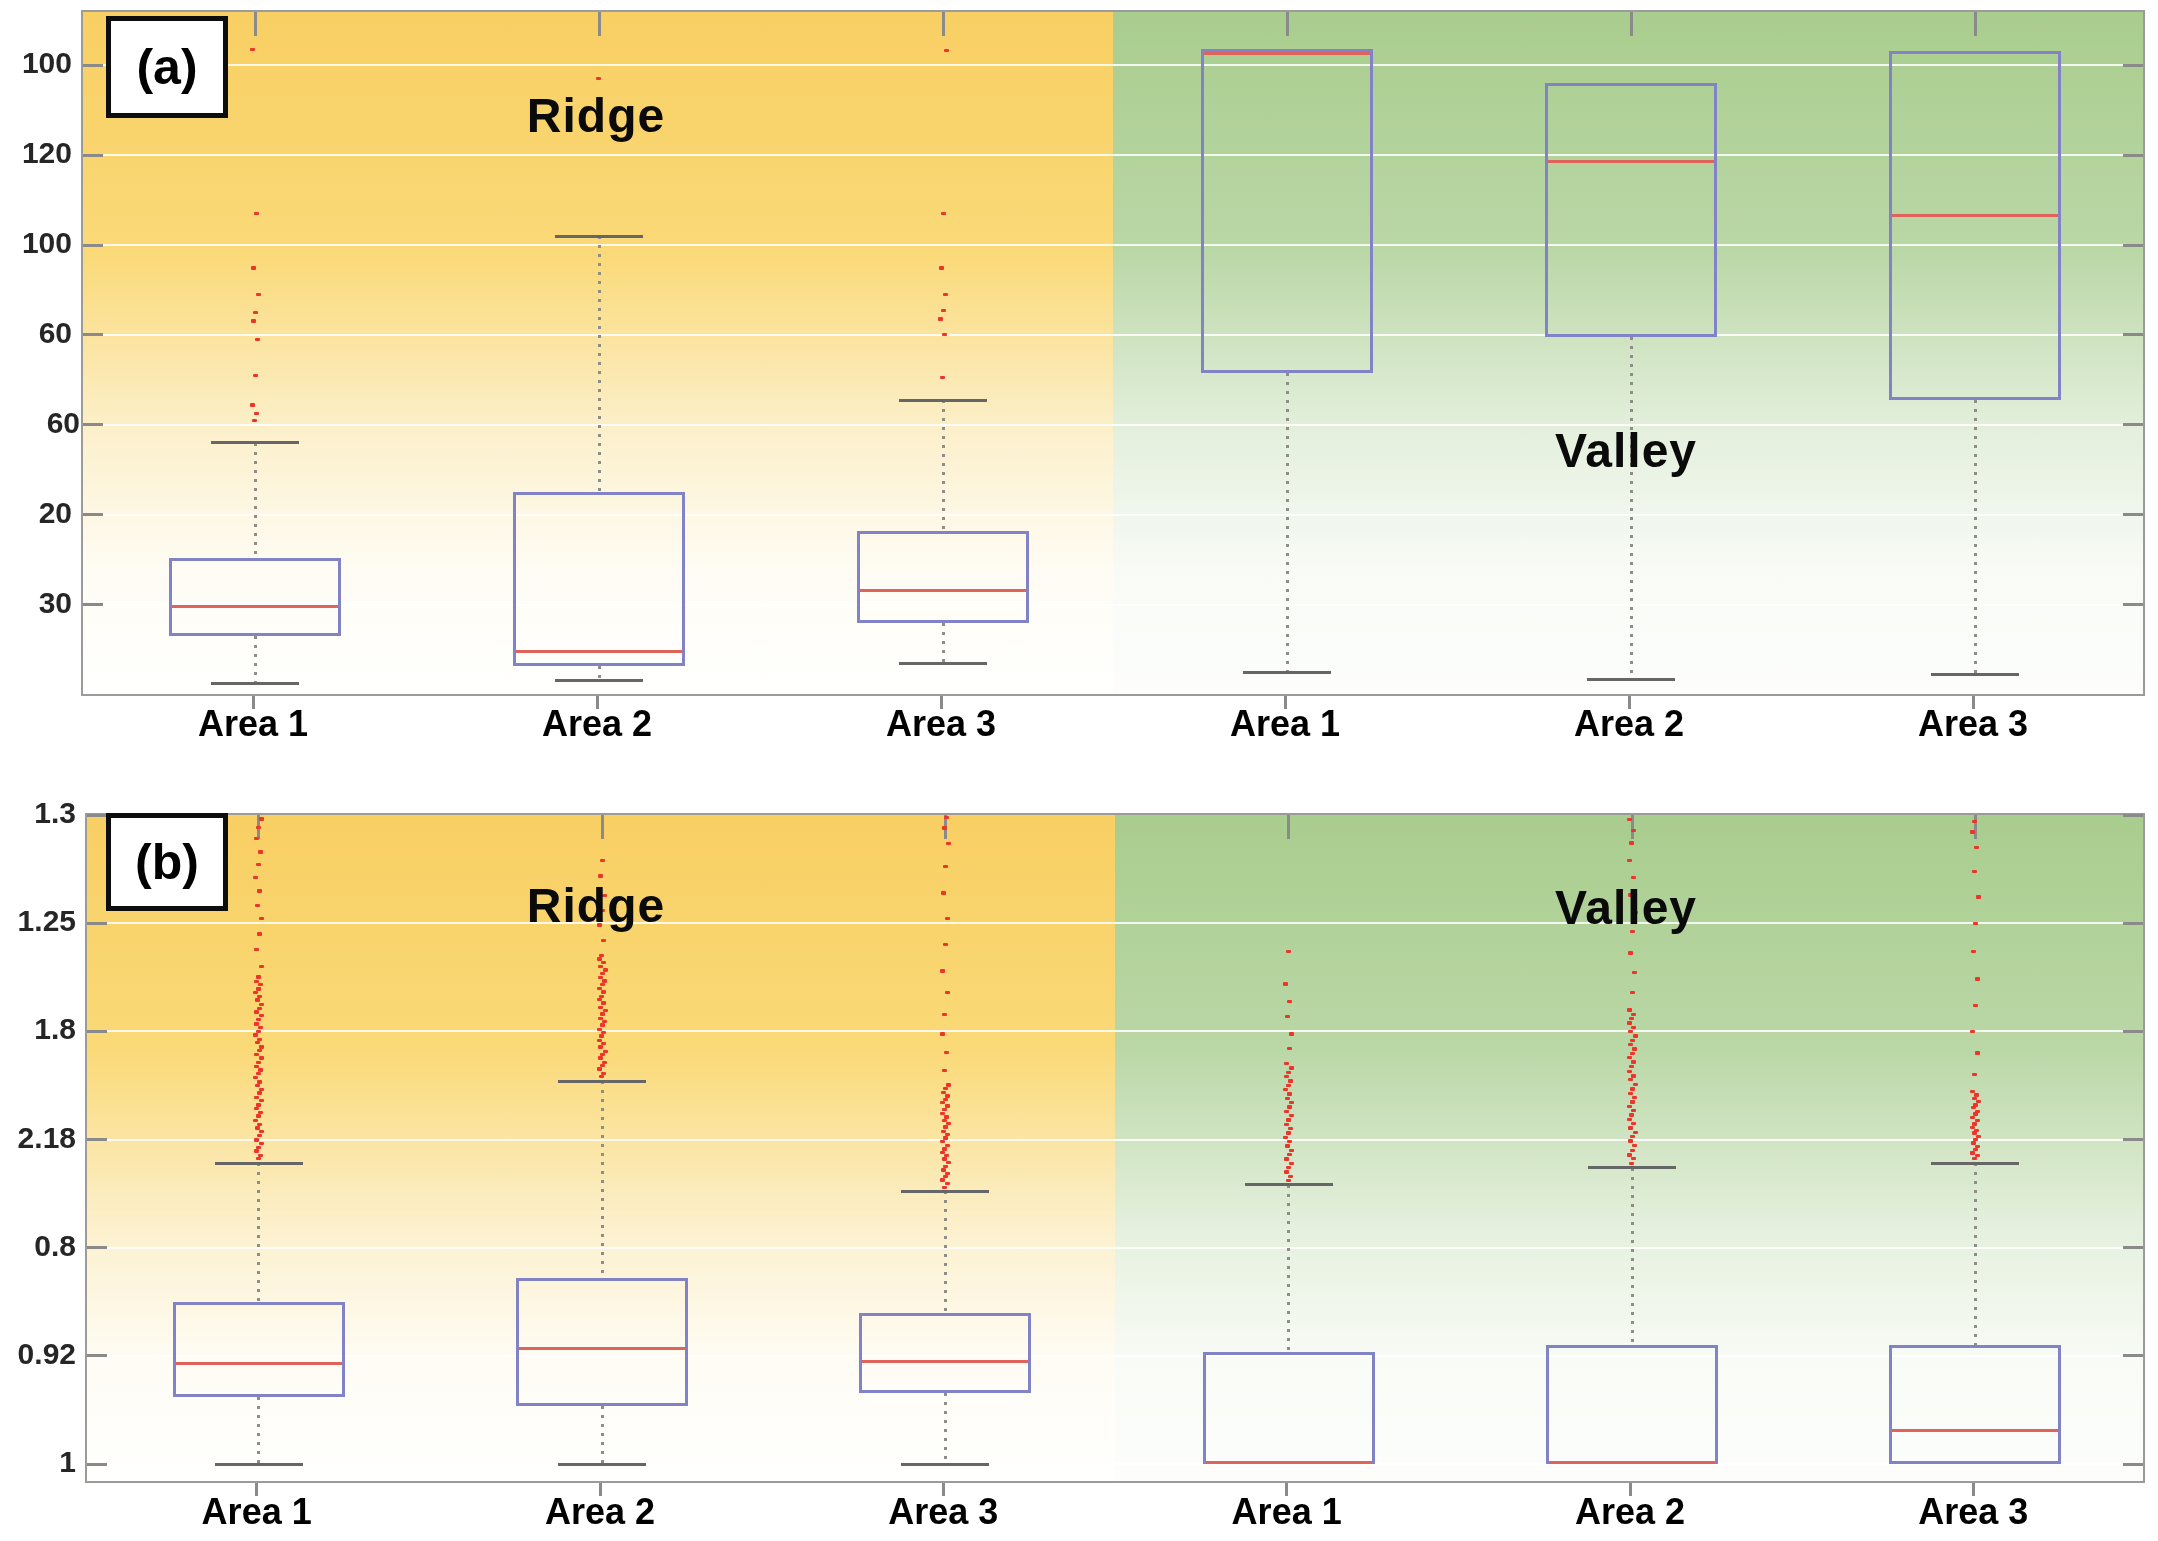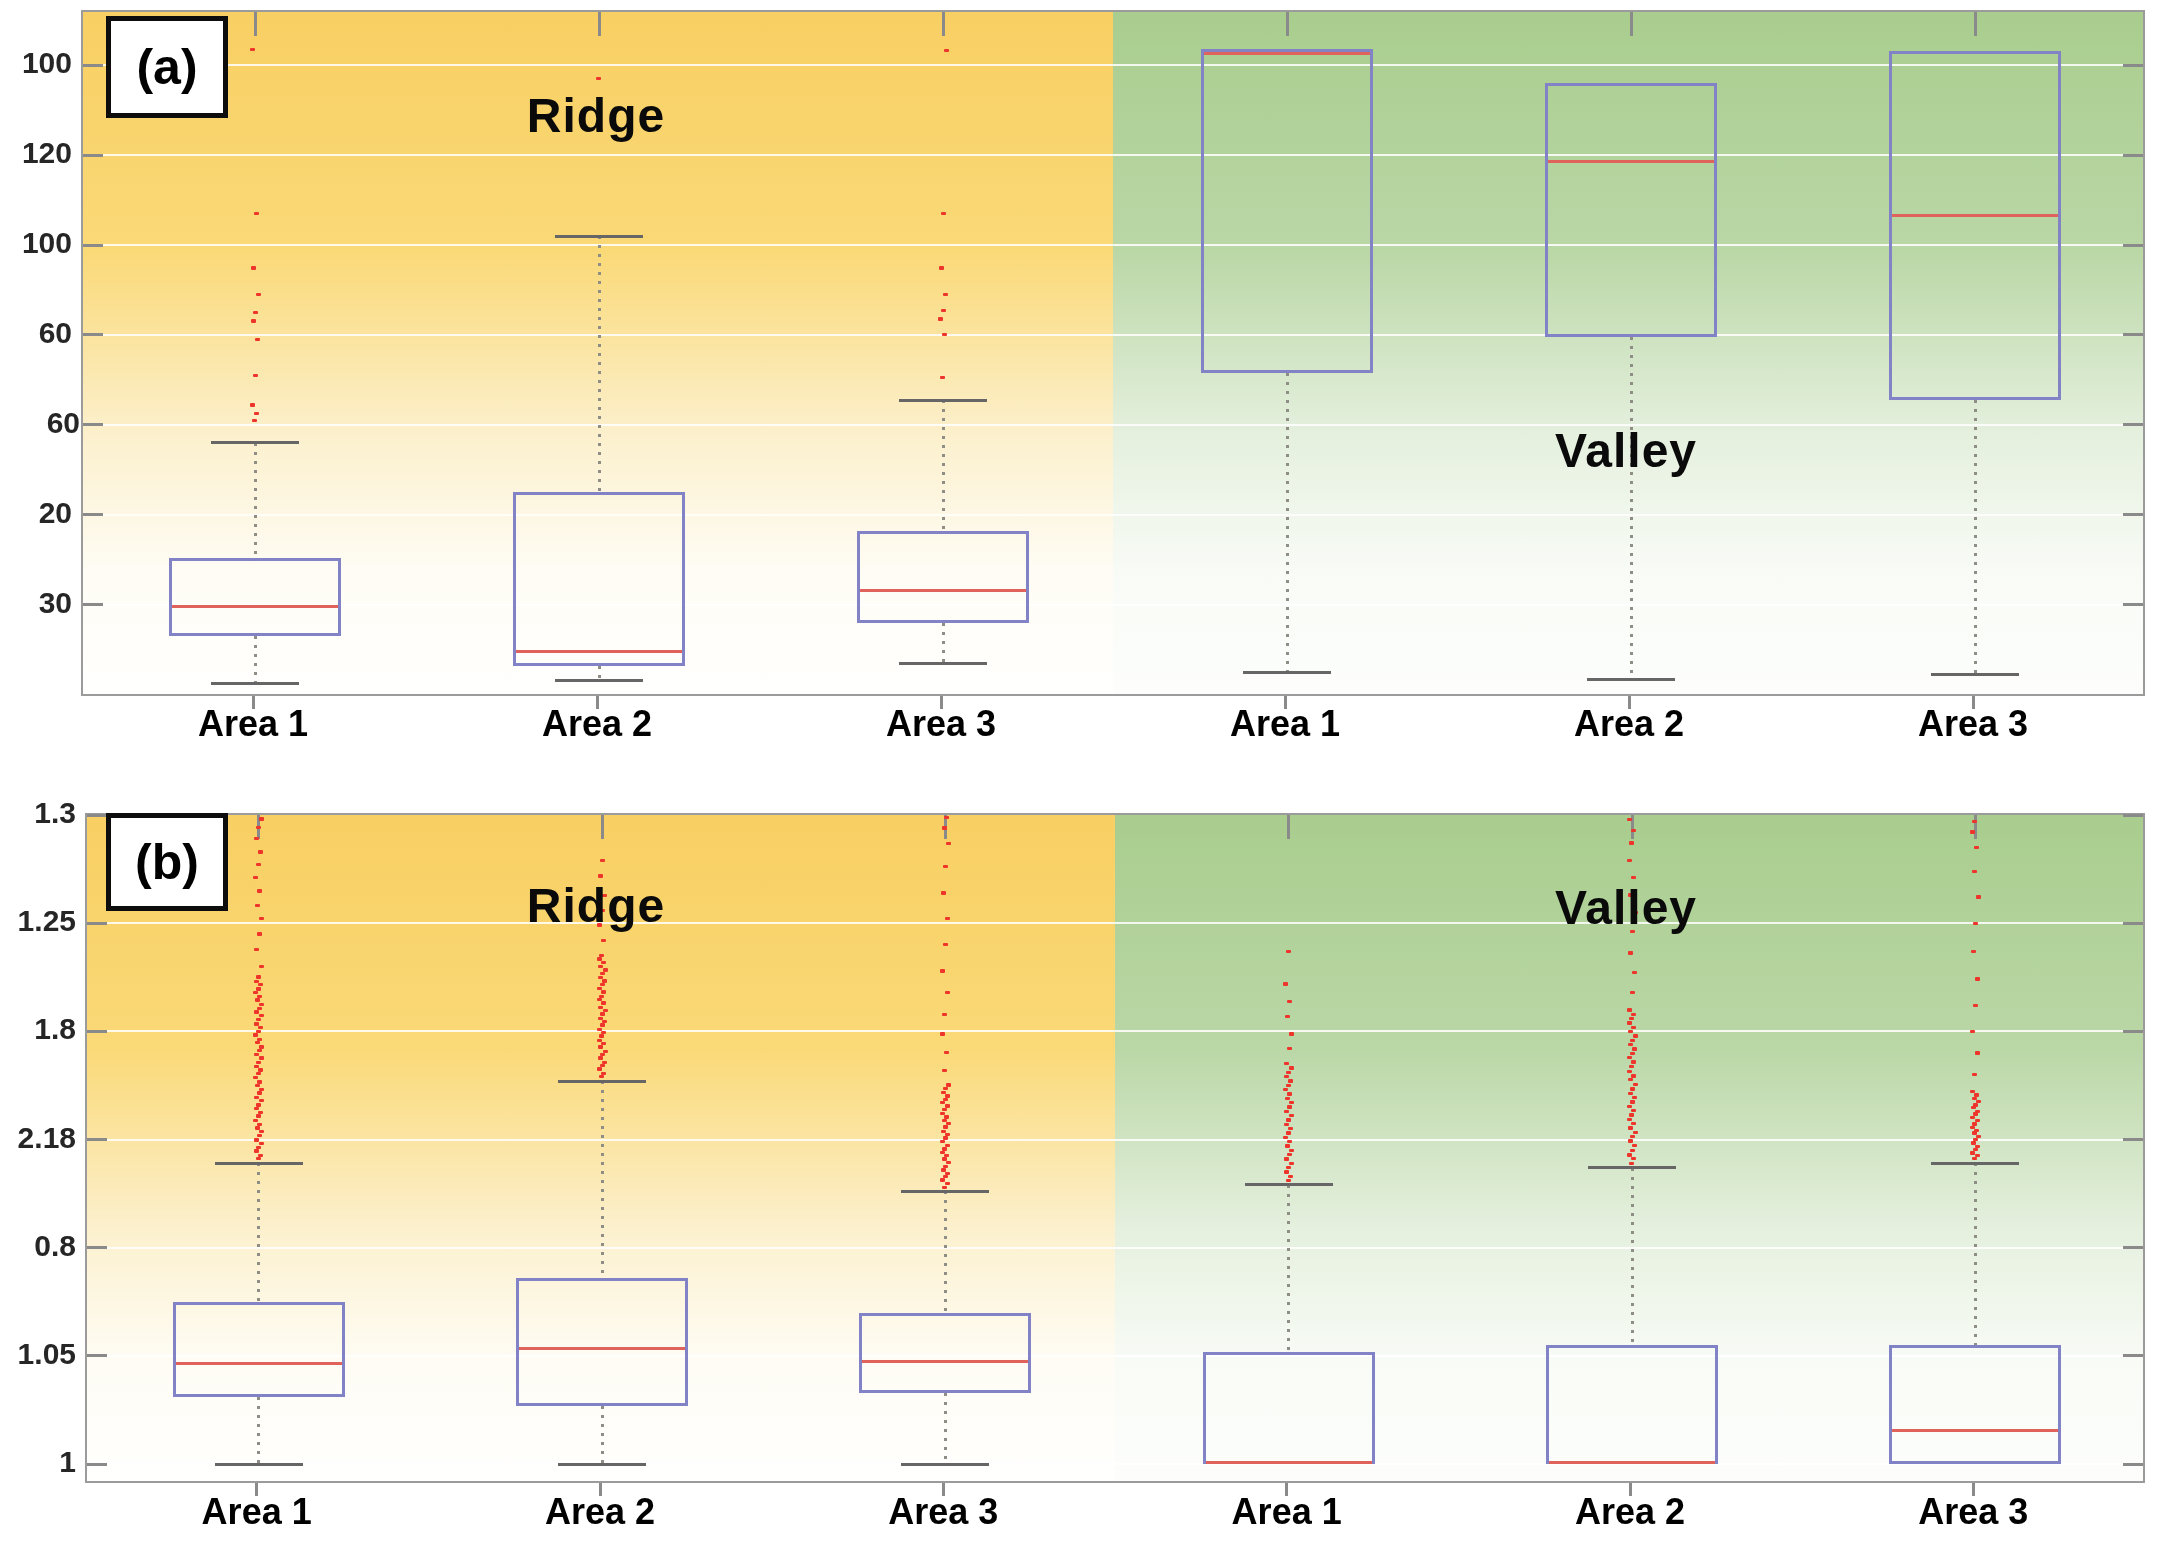--- a/index.html
+++ b/index.html
@@ -479,21 +479,21 @@
           <div class="odash" style="left: 1886.43px; top: 106.669px; width: 5px; height: 3px;"></div>
           <div class="odash" style="left: 1888.83px; top: 80.2086px; width: 5px; height: 4px;"></div>
           <div class="odash" style="left: 1884.63px; top: 54.748px; width: 5px; height: 3px;"></div>
           <div class="odash" style="left: 1887.03px; top: 30.9508px; width: 5px; height: 3px;"></div>
           <div class="odash" style="left: 1882.83px; top: 15.3071px; width: 5px; height: 4px;"></div>
           <div class="odash" style="left: 1885.23px; top: 4.99015px; width: 5px; height: 3px;"></div>
         </div>
       </div>
     <div id="decor-b">
         <div class="ylab" style="left: 4px; top: 1447.02px;">1</div>
-        <div class="ylab" style="left: 4px; top: 1338.85px;">1.05</div>
+        <div class="ylab" style="left: 4px; top: 1338.85px;">0.92</div>
         <div class="ylab" style="left: 4px; top: 1230.68px;">0.8</div>
         <div class="ylab" style="left: 4px; top: 1122.51px;">2.18</div>
         <div class="ylab" style="left: 4px; top: 1014.34px;">1.8</div>
         <div class="ylab" style="left: 4px; top: 906.169px;">1.25</div>
         <div class="ylab" style="left: 4px; top: 798px;">1.3</div>
         <div class="bottick" style="left: 255.167px; top: 1483px;"></div>
         <div class="xlab" style="left: 256.667px; top: 1491px;">Area 1</div>
         <div class="bottick" style="left: 598.5px; top: 1483px;"></div>
         <div class="xlab" style="left: 600px; top: 1491px;">Area 2</div>
         <div class="bottick" style="left: 941.833px; top: 1483px;"></div>

